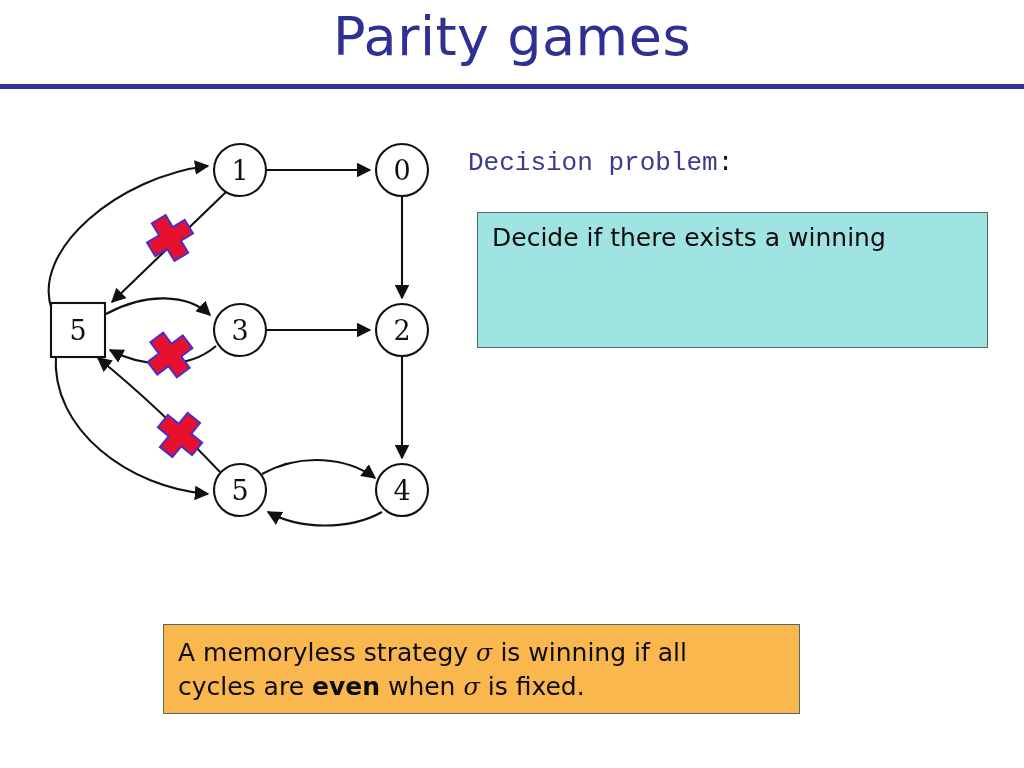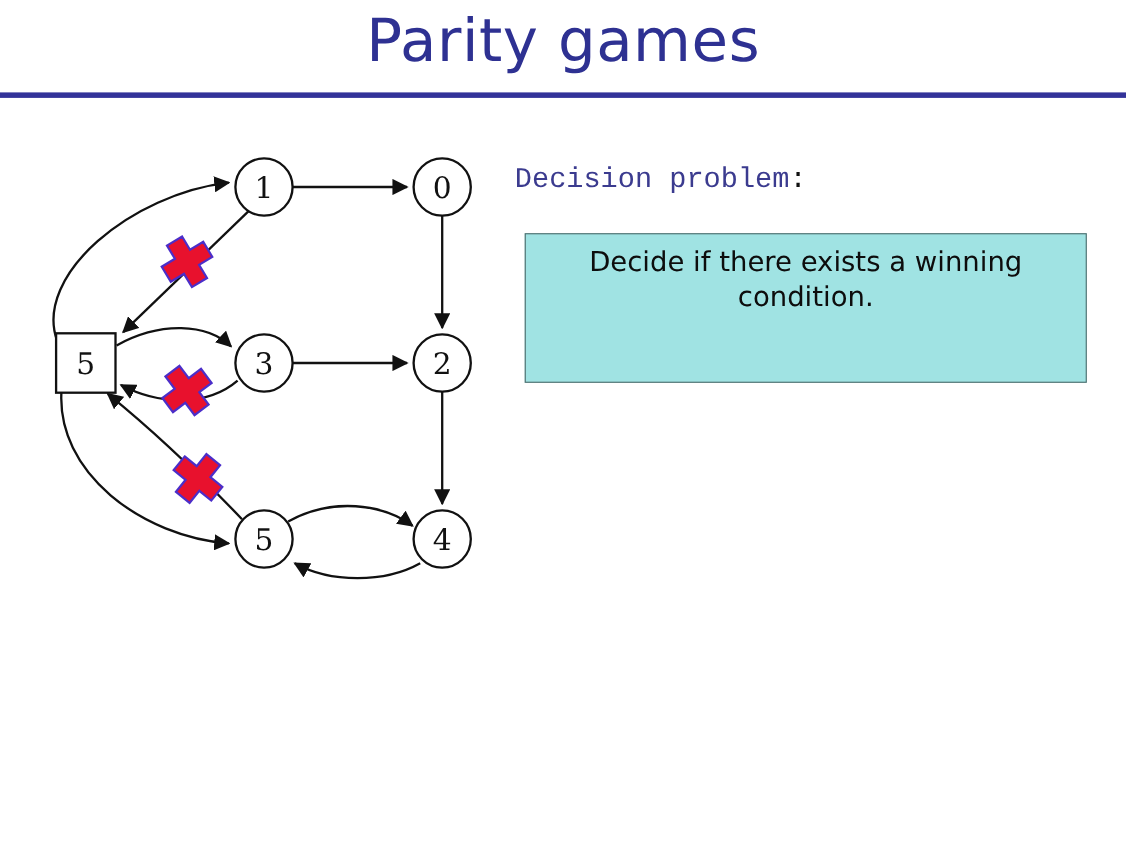--- a/index.html
+++ b/index.html
@@ -71,21 +71,20 @@
   }
   #decision-box {
     left: 477px;
     top: 212px;
     width: 511px;
     height: 136px;
     background: #a0e3e3;
     padding: 9px 14px 0 14px;
     font-size: 25px;
     line-height: 1.28;
-    text-align: center;
   }
   #strategy-box {
     left: 163px;
     top: 624px;
     width: 637px;
     height: 90px;
     background: #f9b košík;
     background: #f9b council;
     background: #f9b74e;
     padding: 11px 14px 0 14px;
@@ -193,17 +192,20 @@
       </g>
     </svg>
   </div>
 
   <div id="decision-label">
     <span>Decision problem</span><span class="colon">:</span>
   </div>
 
   <div id="decision-box" class="callout">
     <div>Decide if there exists a winning</div>
-    <div>condition.</div>
-  </div>
-
+  </div>
+
+  <div id="strategy-box" class="callout">
+    <div><span>A memoryless strategy </span><span class="sigma">σ</span><span> is winning if all</span></div>
+    <div><span>cycles are </span><span class="bold">even</span><span> when </span><span class="sigma">σ</span><span> is fixed.</span></div>
+  </div>
 
 </div>
 
 </body></html>

